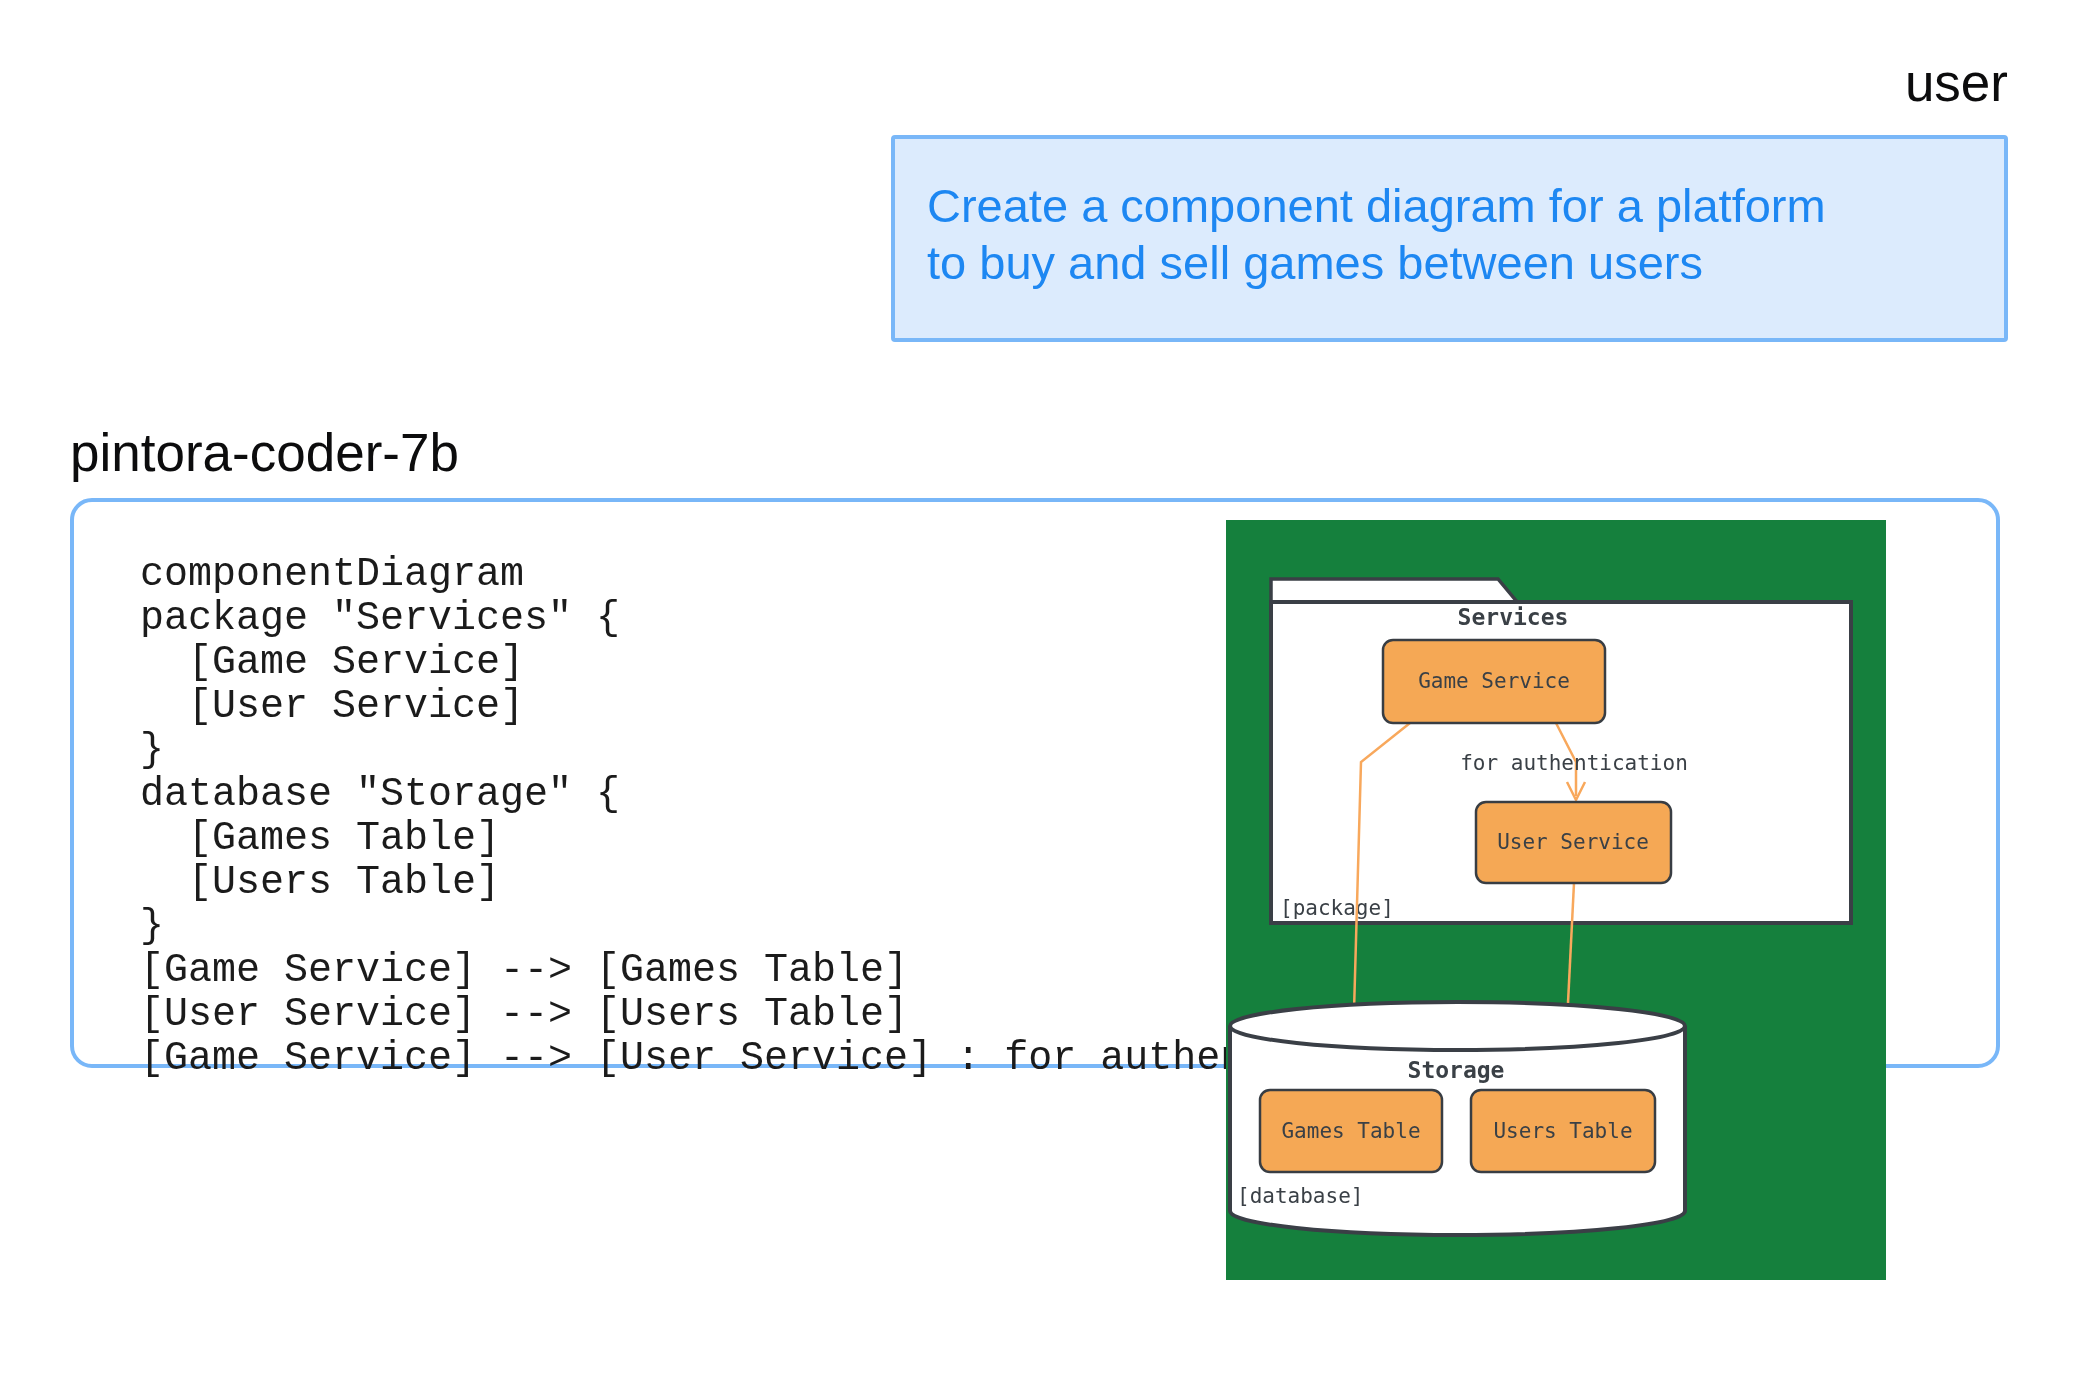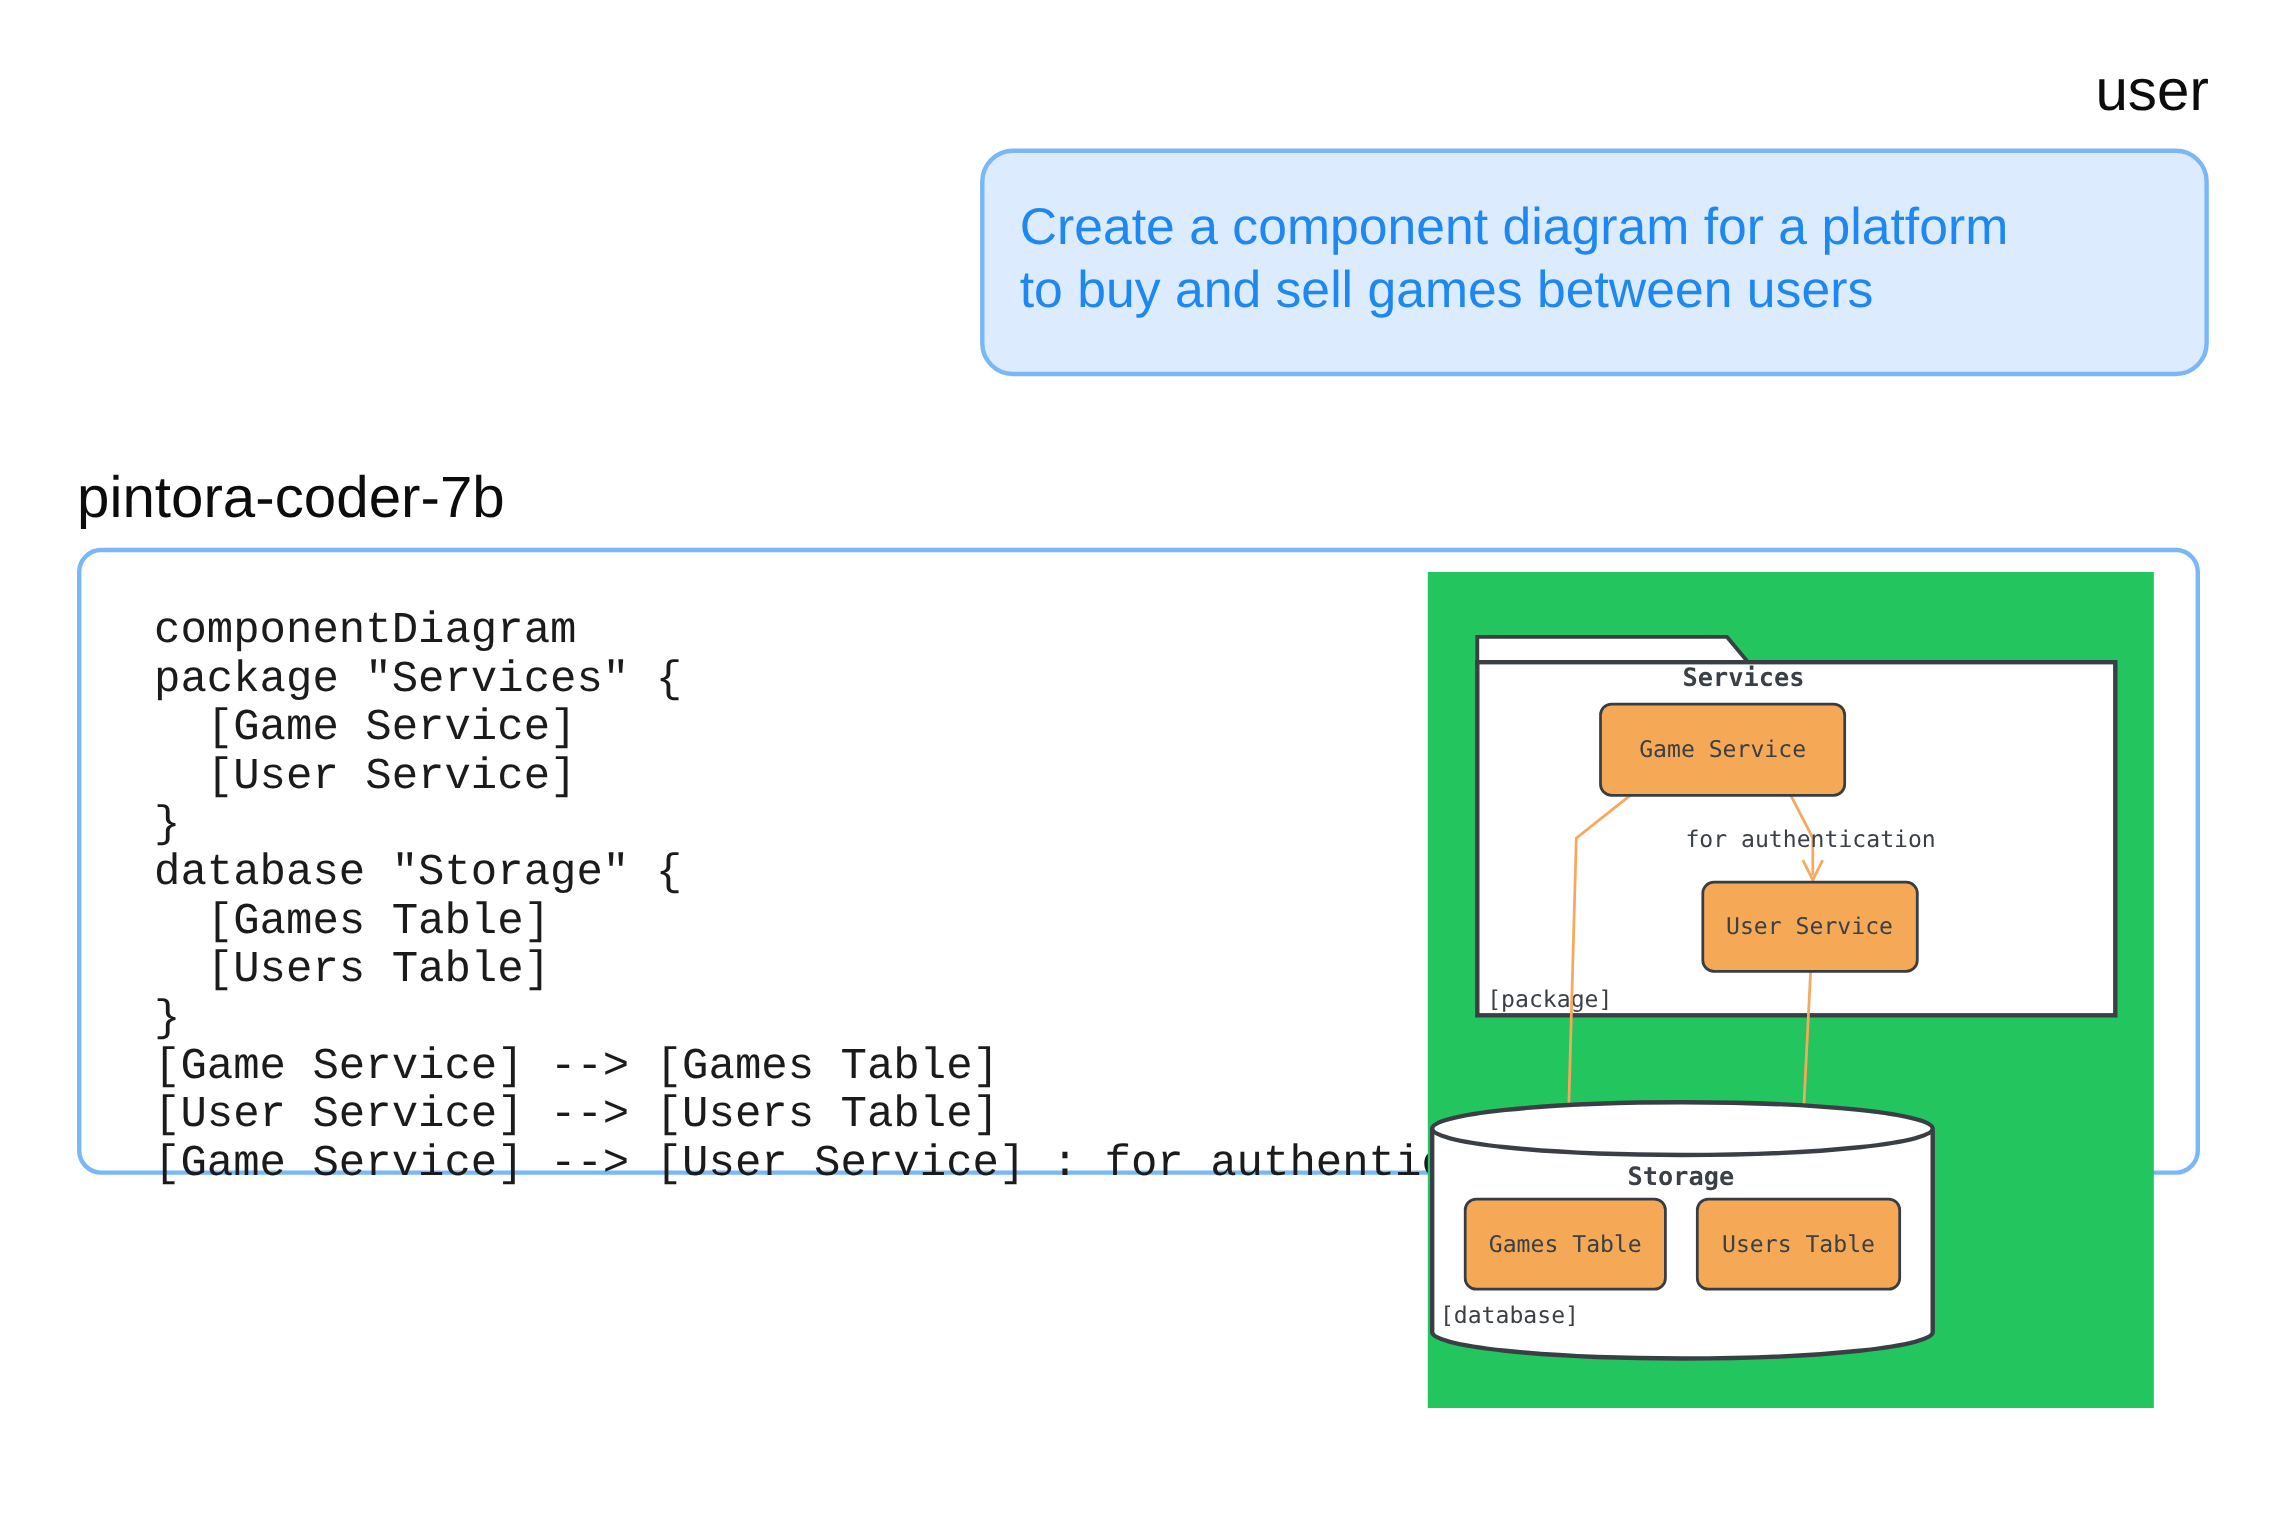--- a/index.html
+++ b/index.html
@@ -12,21 +12,21 @@
     position:absolute;color:#0c0c0d;font-size:53px;line-height:1.1;
     font-family:"Liberation Sans", sans-serif;
   }
   #user-label{top:54px;right:75px;}
   #model-label{left:70px;top:424px;}
 
   
   .bubble{
     position:absolute;left:891px;top:135px;width:1117px;height:207px;
     box-sizing:border-box;background:#dcebfd;border:4px solid #79b7f8;
-    border-radius:30px;
+    border-radius:4px;
   }
   .bubble-text{
     padding:38px 20px 0 32px;color:#1d87f2;font-size:47px;line-height:57px;
     font-family:"Liberation Sans", sans-serif;
   }
 
   
   .card{
     position:absolute;left:70px;top:498px;width:1930px;height:570px;
     box-sizing:border-box;background:#ffffff;border:4px solid #79b7f8;
@@ -34,22 +34,22 @@
   }
   .code{
     position:absolute;left:66px;top:51px;margin:0;
     font-family:"Liberation Mono", monospace;font-size:40px;line-height:44px;
     color:#1b1b1b;white-space:pre;
   }
   .code div{height:44px;white-space:pre;}
 
   
   .diagram{
-    position:absolute;left:1224px;top:18px;width:660px;height:760px;
-    background:#22c55e;
+    position:absolute;left:1152px;top:18px;width:660px;height:760px;
+    background:#15803d;
   }
   .diagram svg{display:block;}
 
   text.mono{
     font-family:"DejaVu Sans Mono", monospace;font-size:21px;fill:#3a4046;
   }
   text.mono-bold{
     font-family:"DejaVu Sans Mono", monospace;font-size:23px;font-weight:700;fill:#3a4046;
   }
 </style>

